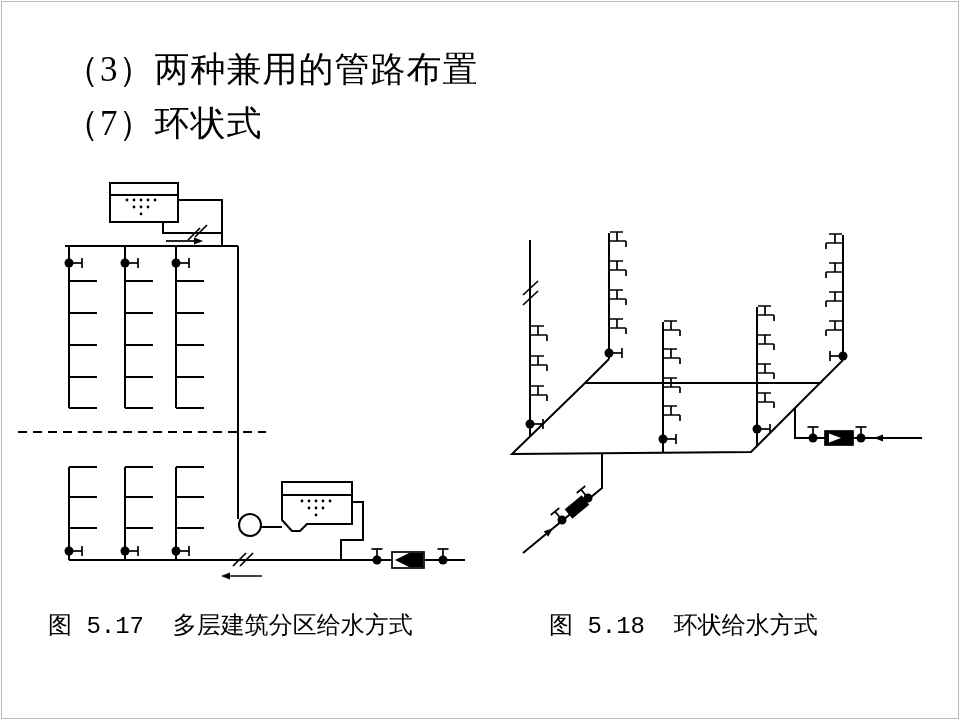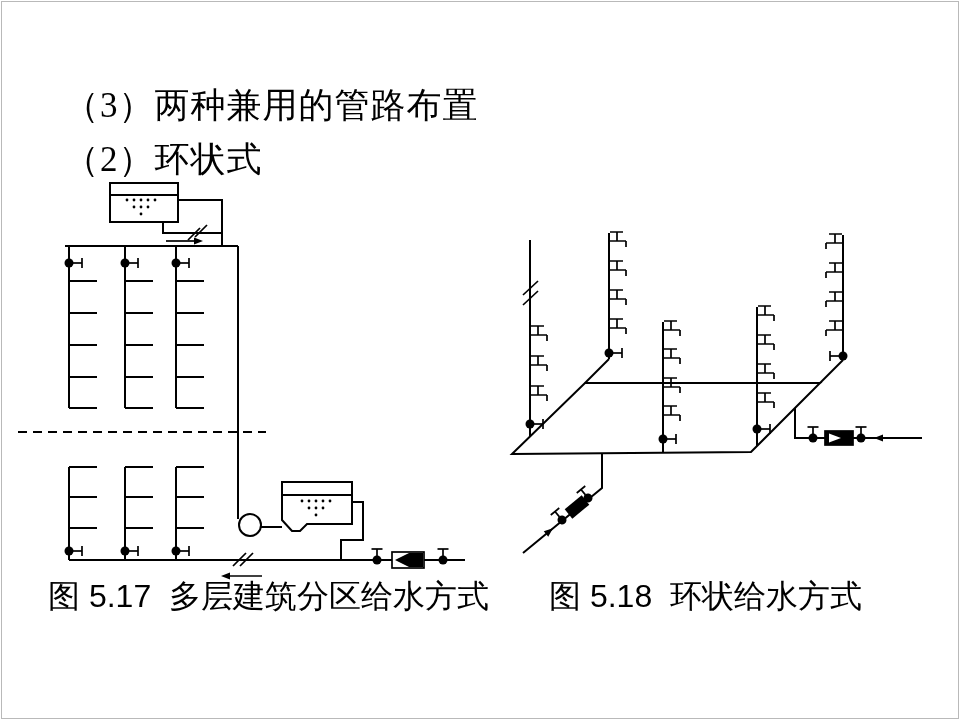--- a/index.html
+++ b/index.html
@@ -1,43 +1,43 @@
 <!DOCTYPE html>
 <html><head>
 <meta charset="utf-8">
 <style>
   html,body{margin:0;padding:0;background:#fff;}
   body{width:960px;height:720px;position:relative;overflow:hidden;
        font-family:"Liberation Serif",serif;color:#000;}
   .slide-border{position:absolute;left:1px;top:1px;width:956px;height:716px;
        border:1px solid #b9b9b9;pointer-events:none;}
   .title-line{position:absolute;left:64px;font-size:35px;letter-spacing:1px;
-       font-family:"Liberation Serif",serif;white-space:pre;margin-top:36px;}
+       font-family:"Liberation Serif",serif;white-space:pre;}
   #title1{top:46px;}
   #title2{top:100px;}
-  .caption{position:absolute;top:575px;font-size:32px;
-       font-family:Liberation Sans, sans-serif;white-space:pre;}
+  .caption{position:absolute;top:609px;font-size:24px;
+       font-family:Liberation Mono, monospace;white-space:pre;}
   #cap1{left:48px;}
   #cap2{left:549px;text-align:right;}
   svg{position:absolute;}
   #svgL{left:0;top:170px;}
   #svgR{left:480px;top:220px;}
   .pipe{stroke:#000;stroke-width:2;fill:none;}
   .fine{stroke:#000;stroke-width:1.7;fill:none;}
   .dash{stroke:#000;stroke-width:1.8;fill:none;stroke-dasharray:9 6;}
   .ink{fill:#000;stroke:none;}
   .blank{fill:#fff;}
 </style>
 </head>
 <body>
 
 <div class="slide-border"></div>
 
 <div id="title1" class="title-line">（3）两种兼用的管路布置</div>
-<div id="title2" class="title-line">（2）环状式</div>
+<div id="title2" class="title-line">（7）环状式</div>
 
 <svg id="svgL" width="480" height="430" viewBox="0 170 480 430">
   <defs>
     <g id="valve-r">
       <circle cx="0" cy="0" r="4.5" class="ink"></circle>
       <line x1="4" y1="0" x2="13" y2="0" class="fine"></line>
       <line x1="13" y1="-5" x2="13" y2="5" class="fine"></line>
     </g>
     <g id="valve-l">
       <circle cx="0" cy="0" r="4.5" class="ink"></circle>

